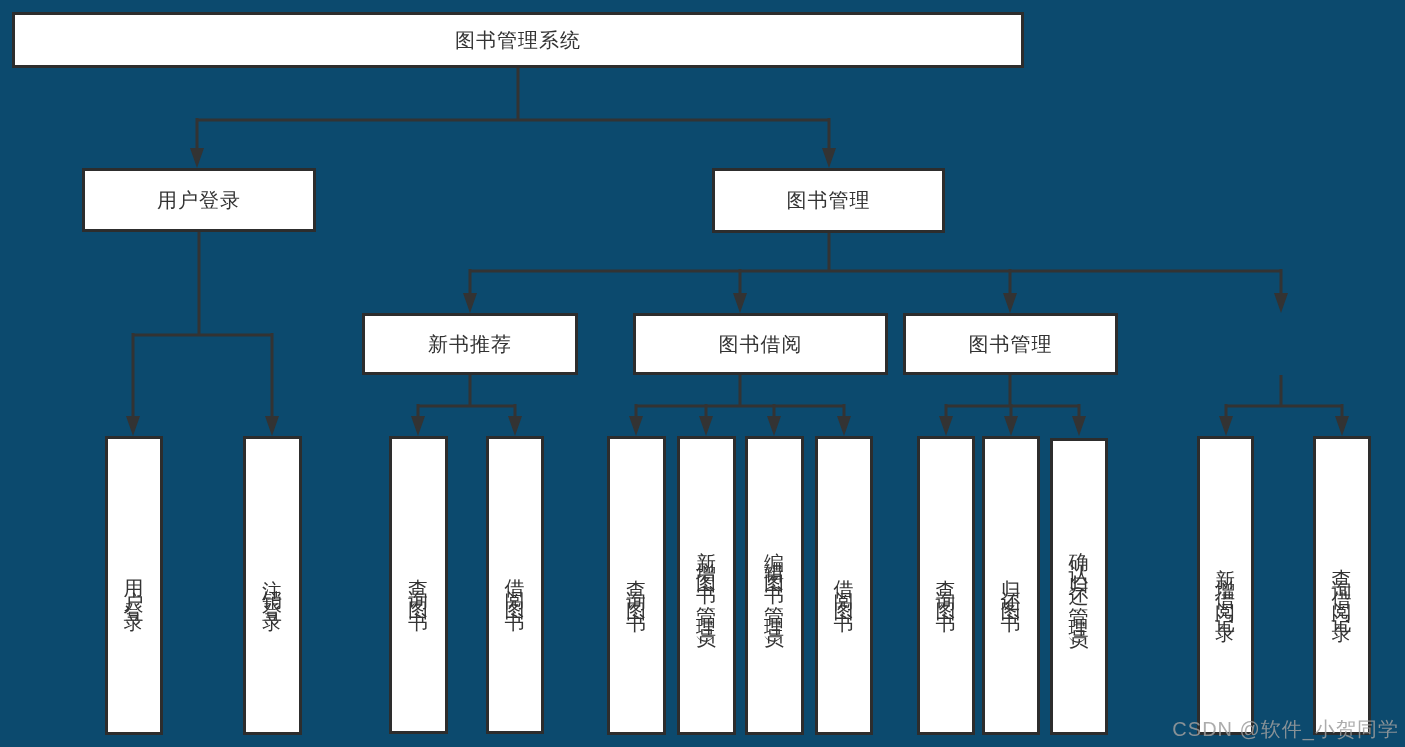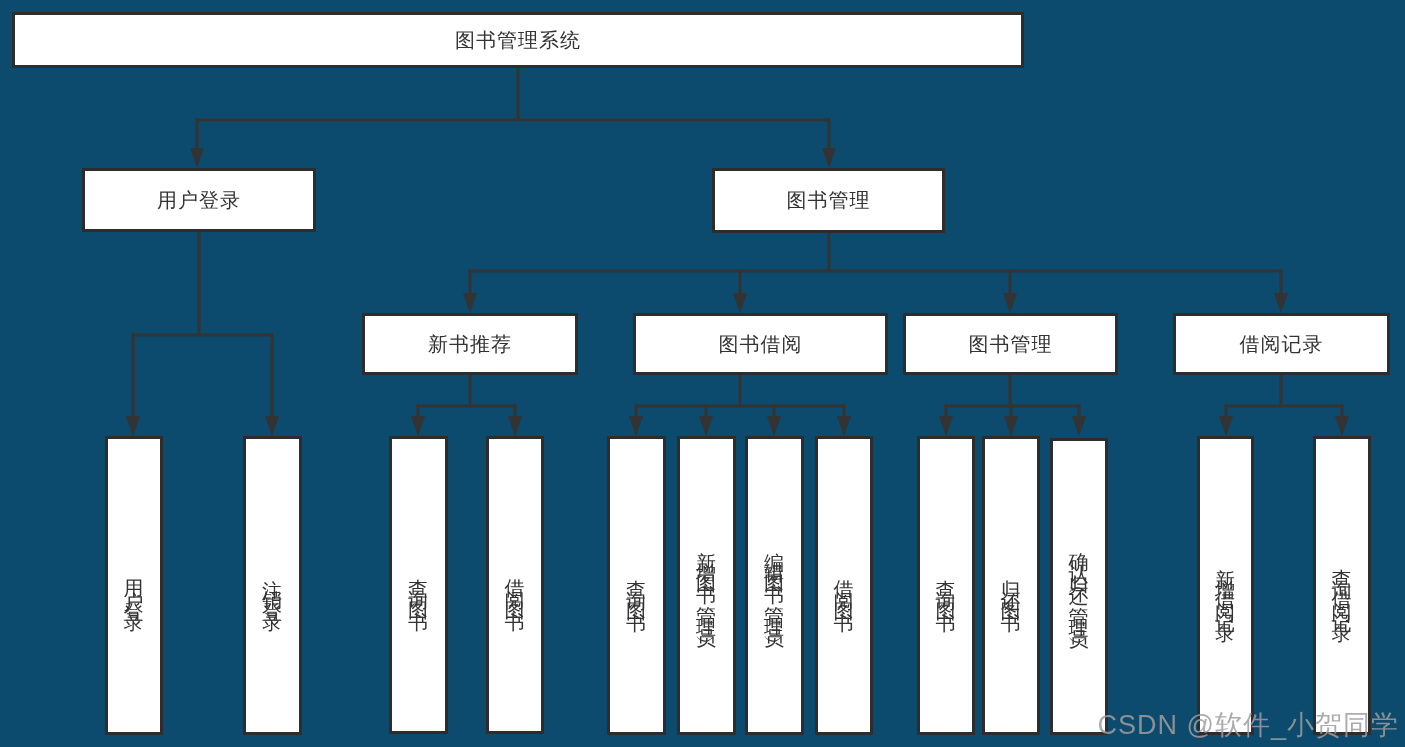--- a/index.html
+++ b/index.html
@@ -42,21 +42,21 @@
     text-orientation: mixed;
     font-size: 20px;
     line-height: 1;
     letter-spacing: 11px;
     white-space: nowrap;
   }
   .watermark {
     position: absolute;
     right: 6px;
     bottom: 4px;
-    font-size: 27px;
+    font-size: 20px;
     color: rgba(158,158,158,0.85);
     z-index: 3;
     letter-spacing: 1px;
   }
 </style>
 </head>
 <body>
 
 <div id="canvas">
 
@@ -108,21 +108,20 @@
   </svg>
 
   <div class="node hnode" style="left:12px; top:12px; width:1012px; height:56px;">图书管理系统</div>
 
   <div class="node hnode" style="left:82px; top:168px; width:234px; height:64px;">用户登录</div>
   <div class="node hnode" style="left:712px; top:168px; width:233px; height:65px;font-family:Liberation Serif, serif;">图书管理</div>
 
   <div class="node hnode" style="left:362px; top:313px; width:216px; height:62px;text-align:right;">新书推荐</div>
   <div class="node hnode" style="left:633px; top:313px; width:255px; height:62px;">图书借阅</div>
   <div class="node hnode" style="left:903px; top:313px; width:215px; height:62px;">图书管理</div>
-  <div class="node hnode" style="left:1173px; top:313px; width:217px; height:62px;">借阅记录</div>
 
   <div class="node vnode" style="left:105px; top:436px; width:58px; height:299px;">
     <span>用户登录</span>
   </div>
   <div class="node vnode" style="left:243px; top:436px; width:59px; height:299px;">
     <span>注销登录</span>
   </div>
 
   <div class="node vnode" style="left:389px; top:436px; width:59px; height:298px;">
     <span>查询图书</span>

